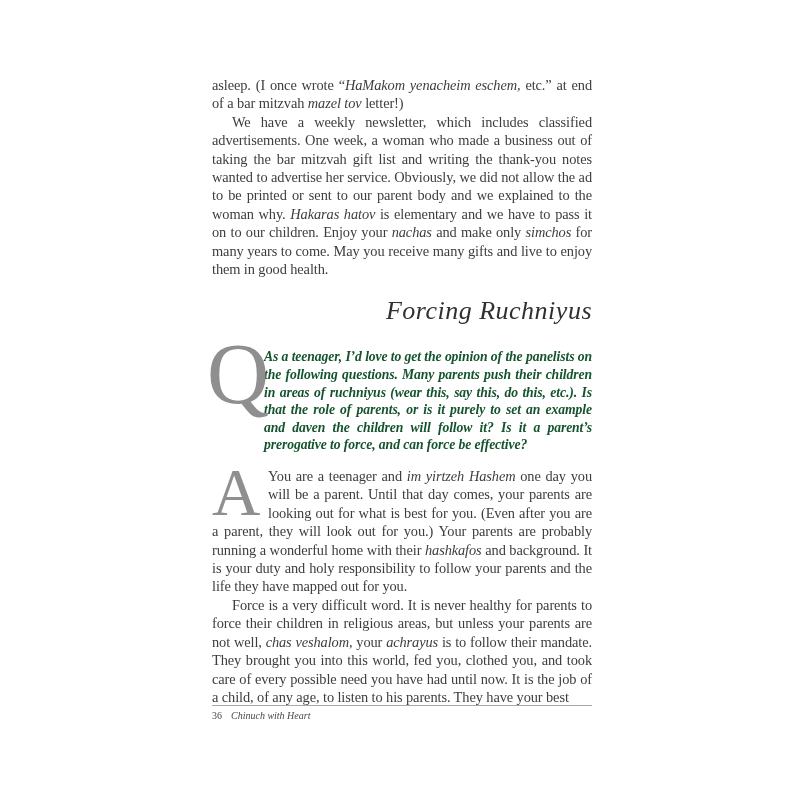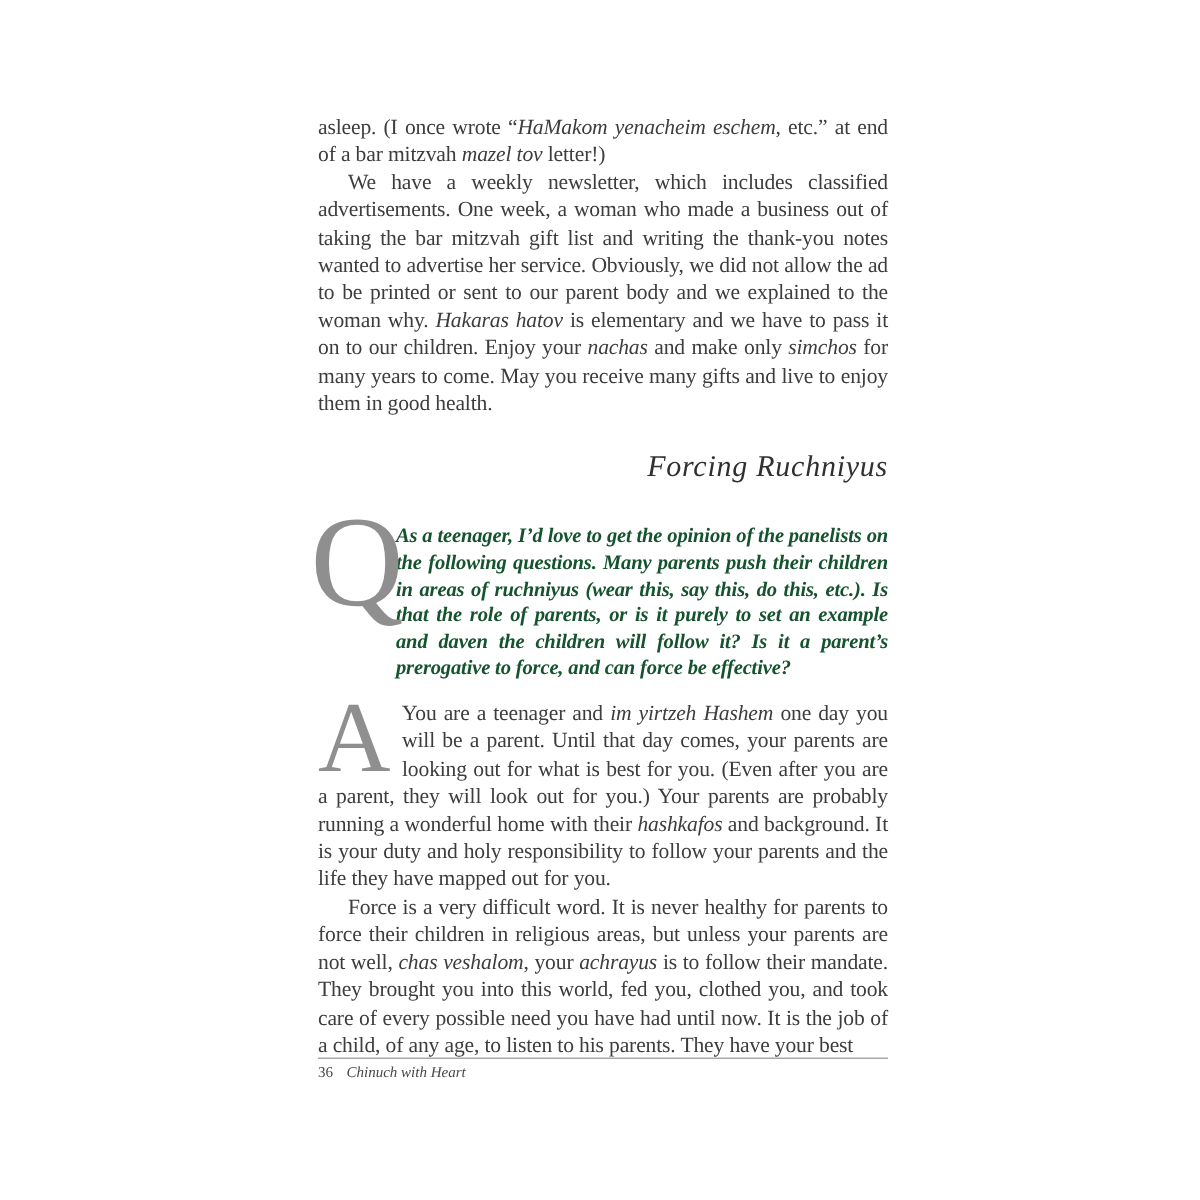--- a/index.html
+++ b/index.html
@@ -30,21 +30,21 @@
     letter-spacing: -0.1px;
   }
   .indent { text-indent: 20px; }
   .it { font-style: italic; }
 
   .section-heading {
     margin: 17px 0 0 0;
     text-align: right;
     font-style: italic;
     font-weight: normal;
-    font-size: 20px;
+    font-size: 26px;
     line-height: 32px;
     color: #303030;
     letter-spacing: 0.5px;
   }
 
   .qblock {
     position: relative;
     margin: 21px 0 0 52px;
     width: 328px;
   }

